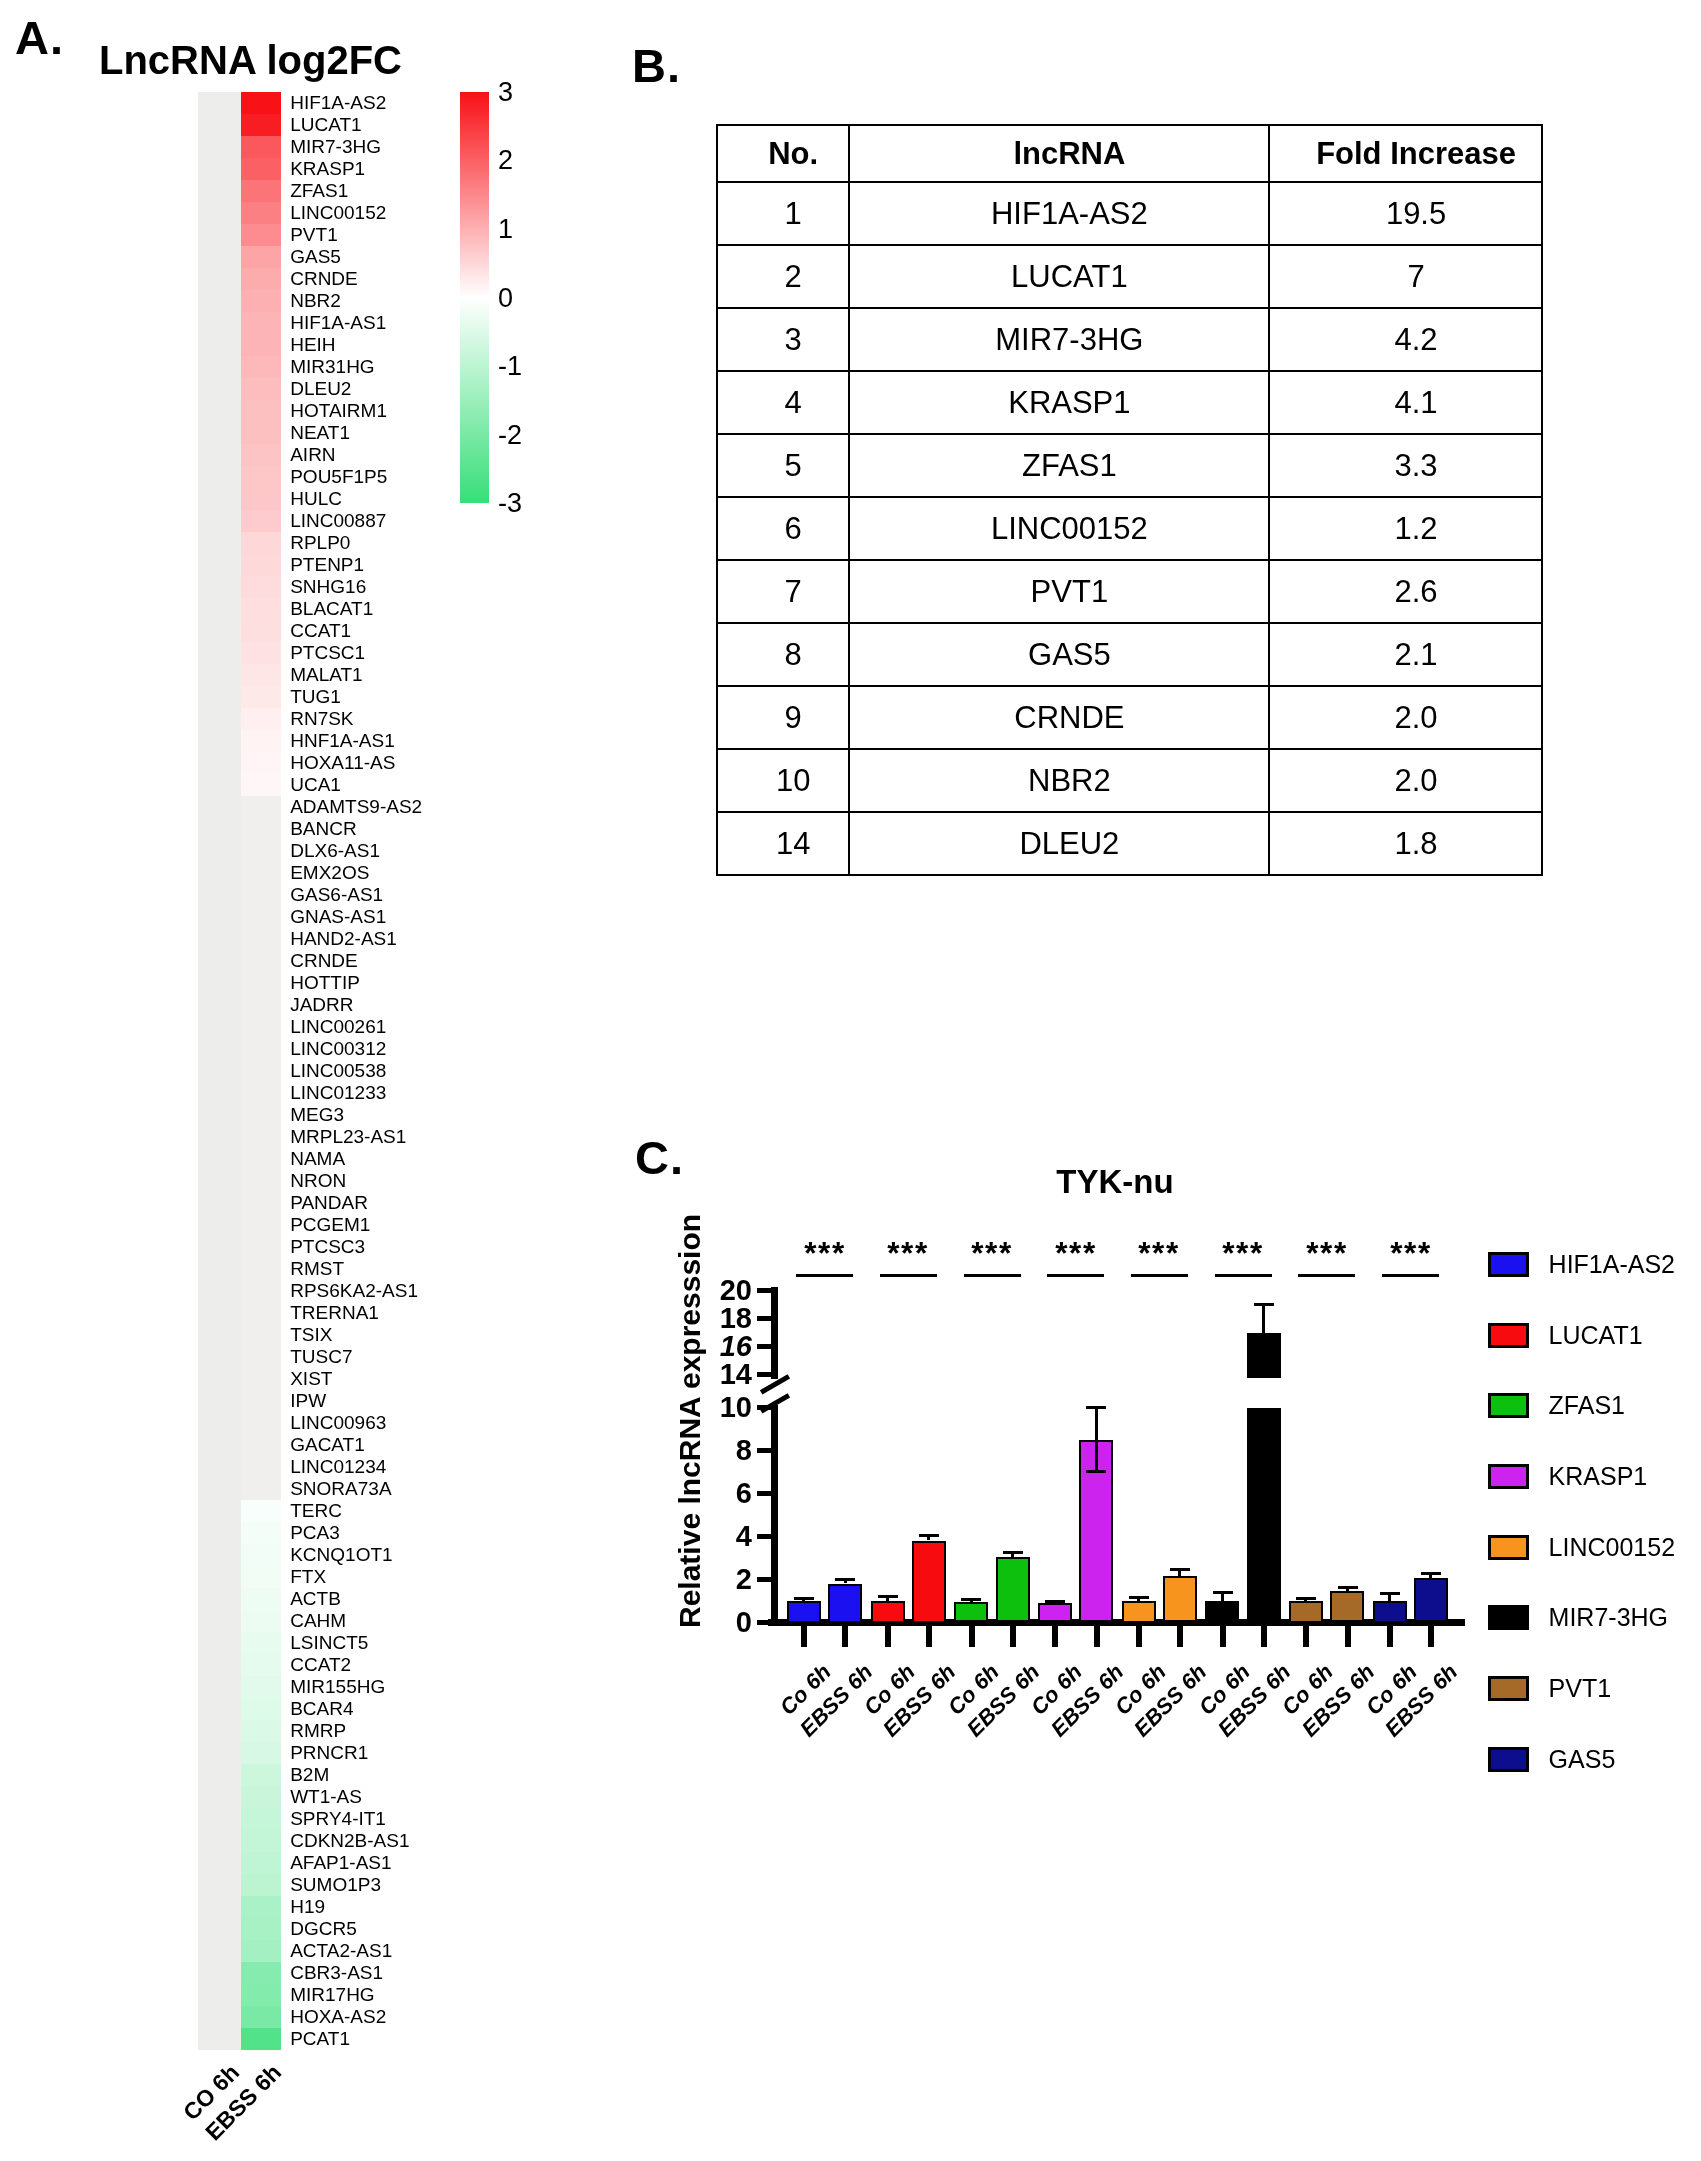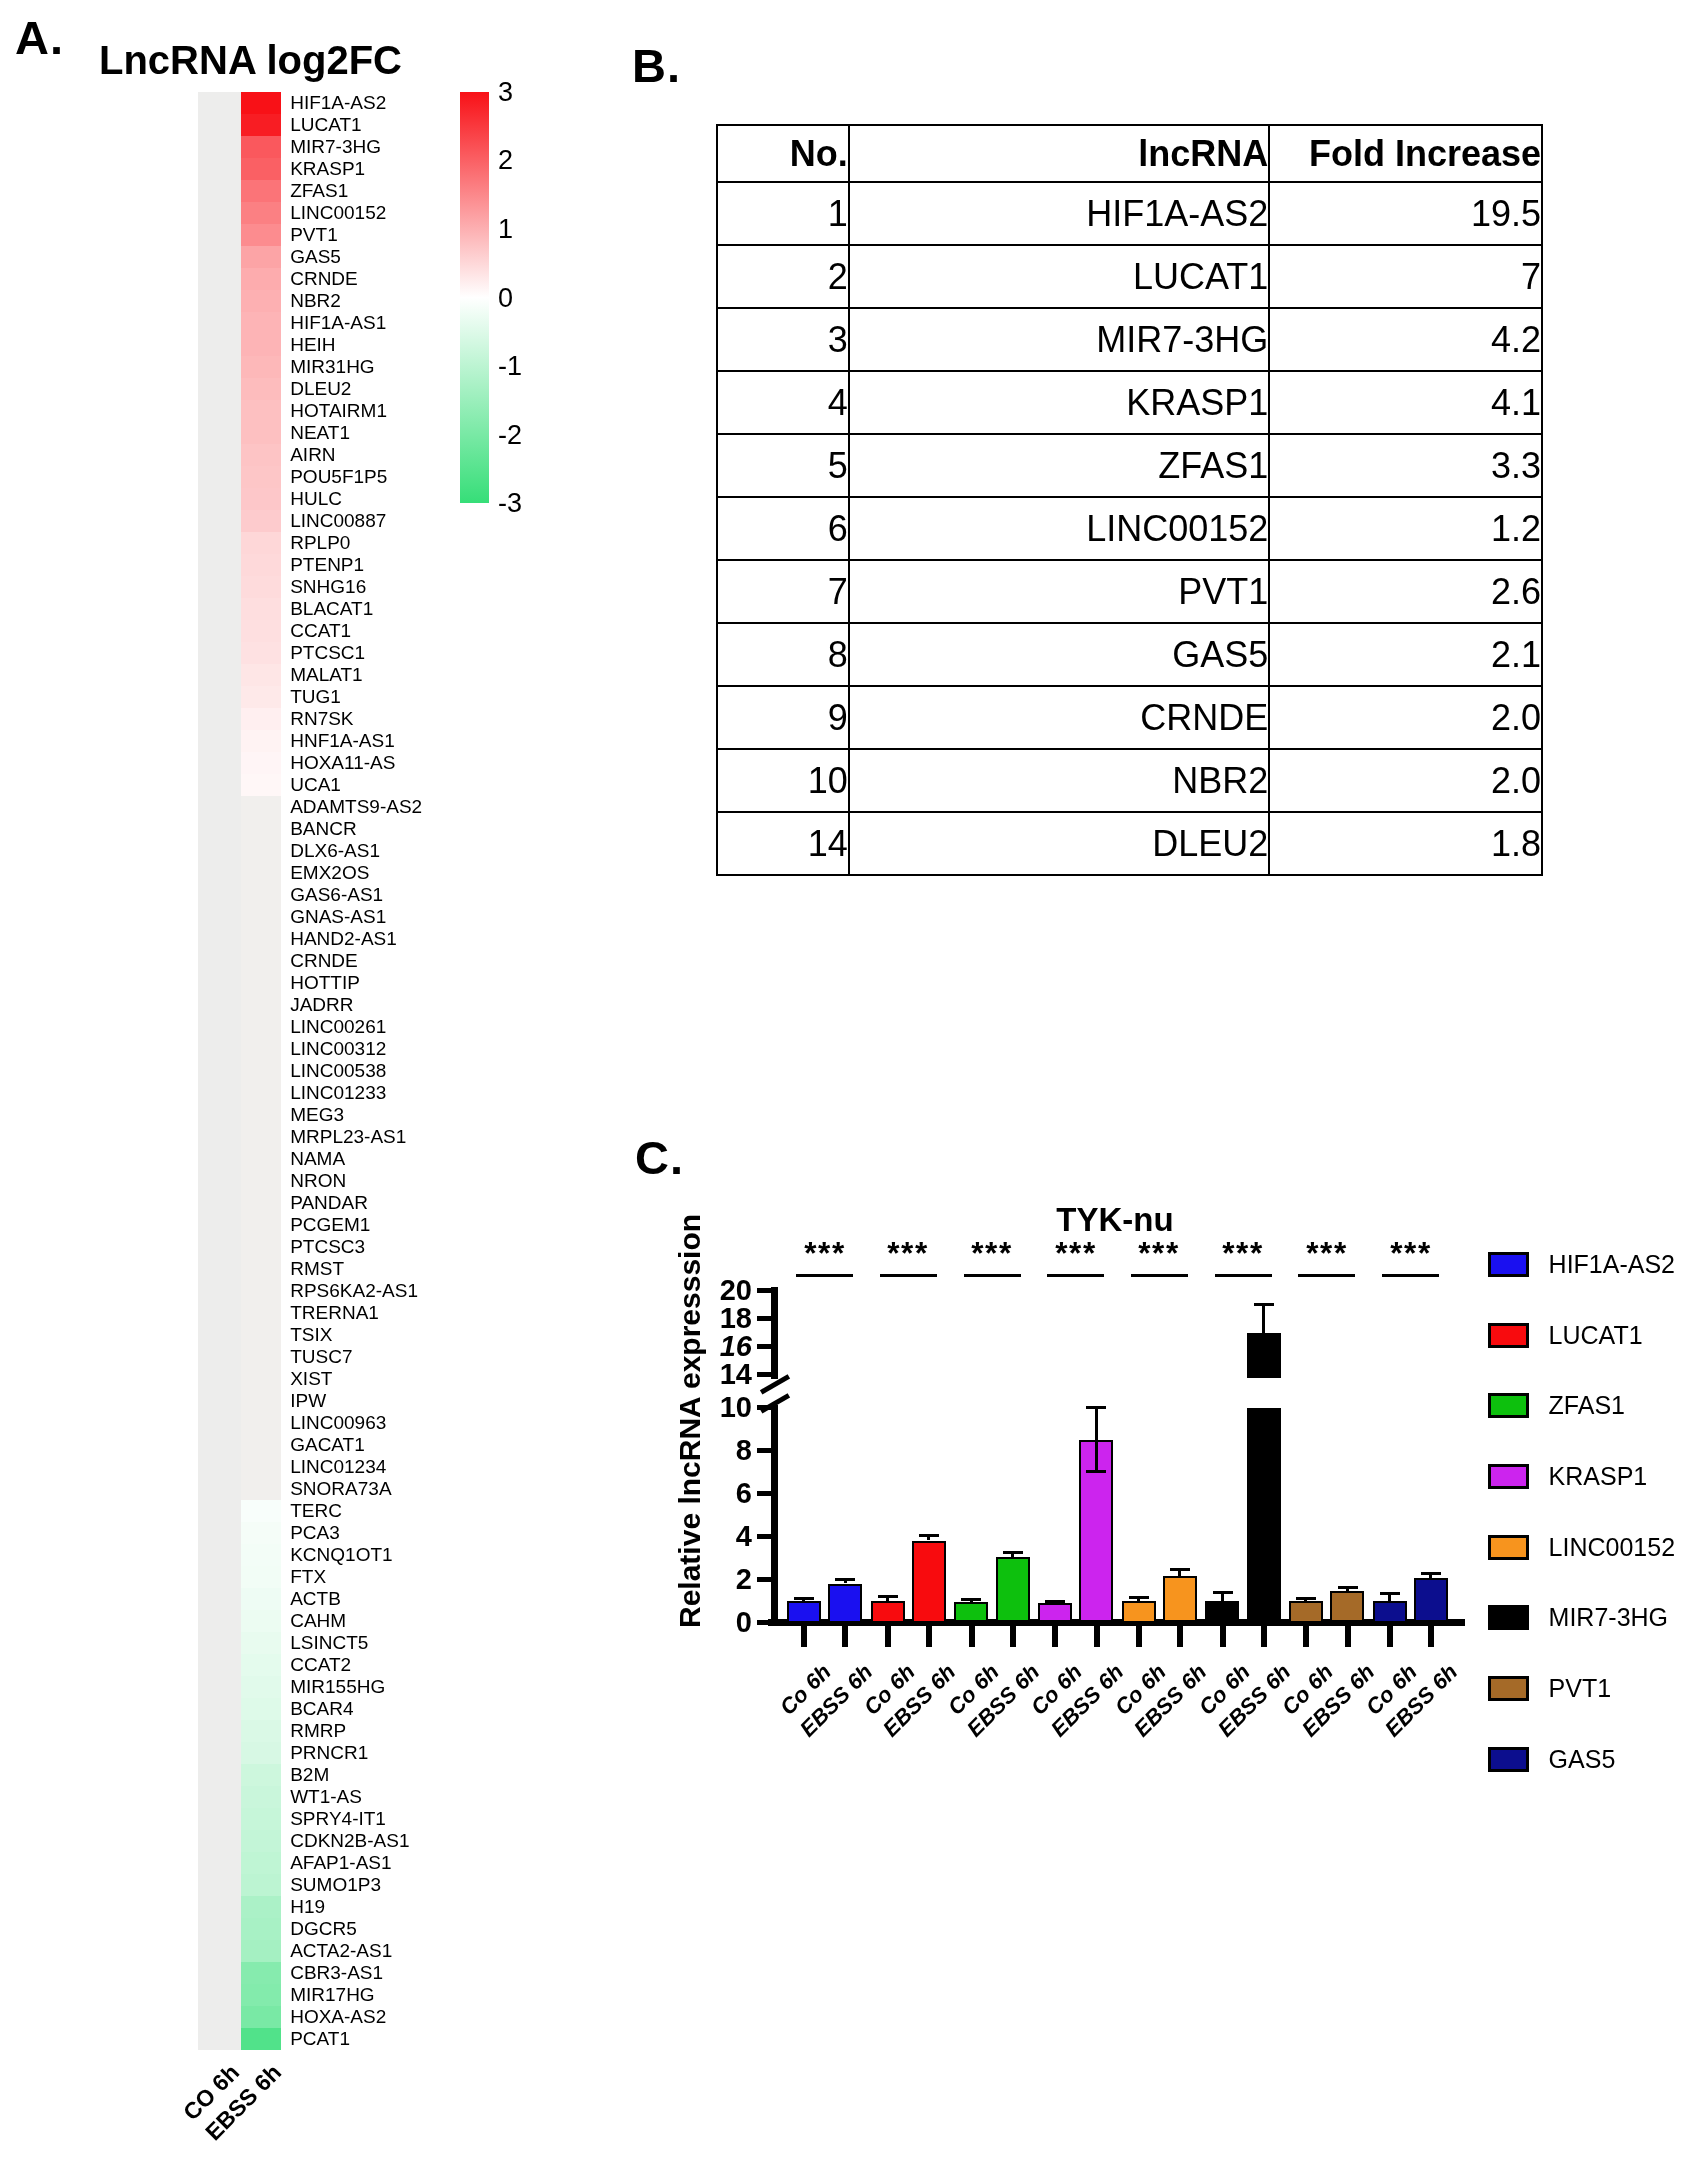--- a/index.html
+++ b/index.html
@@ -13,21 +13,21 @@
   .hm-row{display:flex;align-items:stretch;height:22px;}
   .hm-cell-ctrl{width:43px;}
   .hm-cell-val{width:40px;}
   .hm-gene{font-size:19px;line-height:22px;padding-left:9.2px;white-space:nowrap;}
   .cbar{position:absolute;left:460px;top:92px;width:29px;height:411px;}
   .cbar-tick{position:absolute;left:498px;width:65px;font-size:27px;line-height:27px;}
   .rot-label{position:absolute;transform-origin:100% 0;transform:rotate(-45deg);
              white-space:nowrap;font-size:23px;font-weight:700;}
   
   .fold-table{position:absolute;left:716px;top:124px;border-collapse:collapse;}
-  .fold-table th,.fold-table td{border:2.7px solid #000;font-size:36px;text-align:right;
+  .fold-table th,.fold-table td{border:2.7px solid #000;font-size:31px;text-align:center;
       padding:0 0 0 20.7px;vertical-align:middle;}
   .fold-table th{font-weight:800;height:55px;}
   .fold-table td{font-weight:400;height:61px;}
   .col-no{width:109px;}
   .col-rna{width:398px;}
   .col-fold{width:250px;}
   
   .c-title{font-size:33px;font-weight:800;text-align:center;}
   .ylab{position:absolute;transform-origin:0 0;transform:rotate(-90deg);
         font-size:30px;font-weight:800;text-align:center;white-space:nowrap;}
@@ -579,21 +579,21 @@
         <tr>
           <td>14</td>
           <td>DLEU2</td>
           <td>1.8</td>
         </tr>
       </tbody>
   </table>
 
   <div class="abs panel-label" style="left:635px;top:1130px;">C.</div>
 
-  <div class="abs c-title" style="left:952px;top:1201px;width:326px;">TYK-nu</div>
+  <div class="abs c-title" style="left:952px;top:1163px;width:326px;">TYK-nu</div>
 
   <div class="ylab" style="left:673px;top:1628px;width:380px;">Relative lncRNA expresssion</div>
 
   <div id="bar-chart">
       <div class="axis" style="left: 771px; top: 1287px; width: 6.5px; height: 92px;"></div>
       <div class="axis" style="left: 771px; top: 1405px; width: 6.5px; height: 221px;"></div>
       <div class="axis" style="left: 768px; top: 1619px; width: 697px; height: 6.5px;"></div>
       <div class="axis" style="left: 759px; top: 1382px; width: 31.5px; height: 4.9px; transform: rotate(-30deg);"></div>
       <div class="axis" style="left: 759px; top: 1401px; width: 31.5px; height: 4.9px; transform: rotate(-30deg);"></div>
       <div class="axis" style="left: 757px; top: 1620px; width: 14px; height: 5.4px;"></div>

